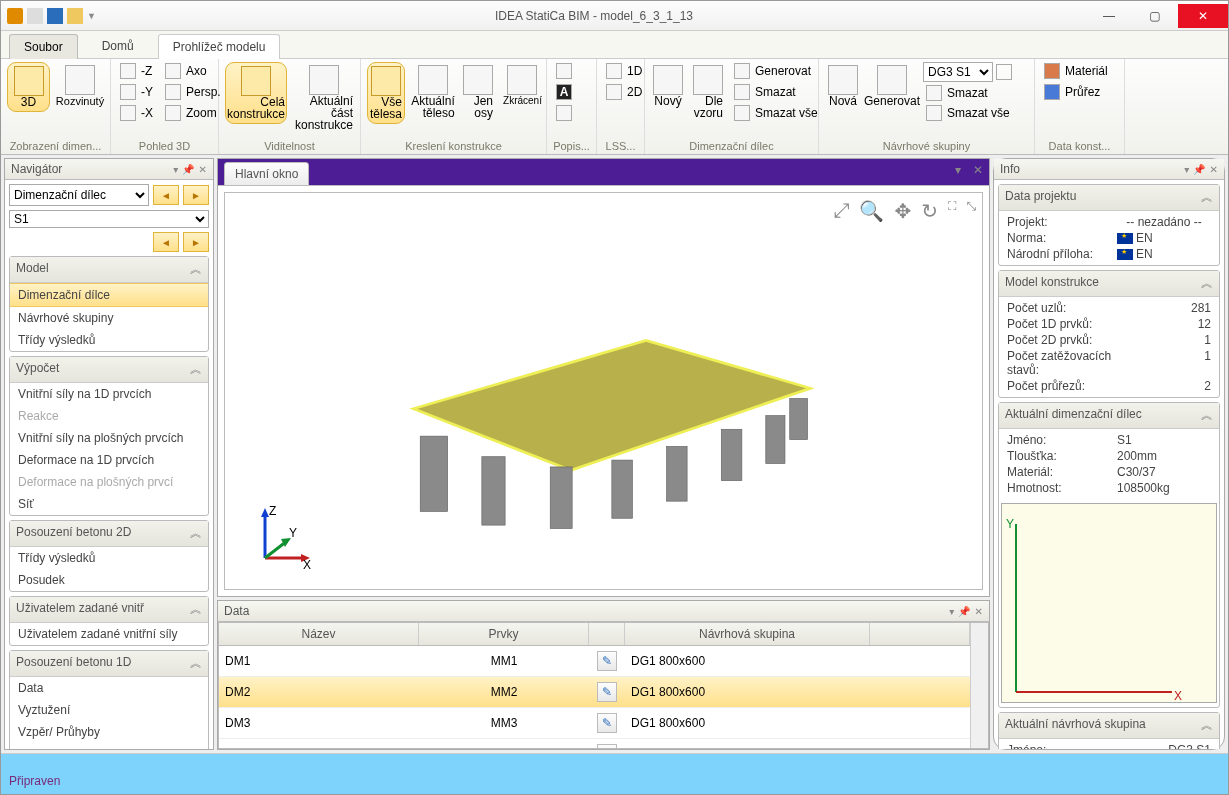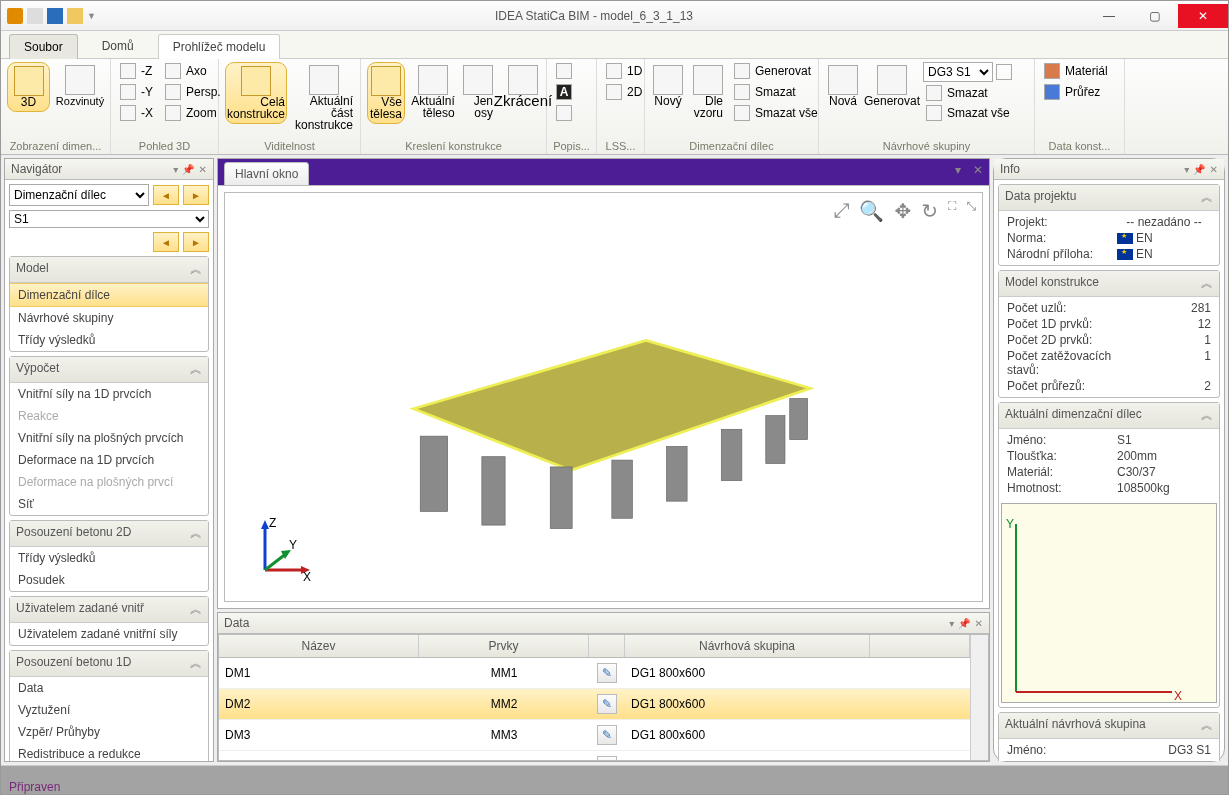--- a/index.html
+++ b/index.html
@@ -86,21 +86,21 @@
 .right .body { padding: 4px; overflow: hidden; flex: 1; display: flex; flex-direction: column; gap: 4px; }
 .kv { display: flex; padding: 1px 2px; color: #444; }
 .kv .k { flex: 0 0 110px; }
 .kv .v { flex: 1; text-align: right; }
 .kv .vl { flex: 1; }
 .flag { display:inline-block; width:16px; height:11px; background:#003399; position:relative; vertical-align:middle; margin-right:3px; }
 .flag::after { content:"★"; color:#ffcc00; font-size:7px; position:absolute; left:4px; top:-1px; }
 .thumb { border: 1px solid #aaa; background: #fcfce8; position: relative; height: 200px; margin: 4px 2px; }
 
 
-.status { height: 22px; background: #a3a3a3; border-top: 1px solid #ccc; padding: 14px 8px; color: #7a2a7a; }
+.status { height: 22px; background: #7dd3fc; border-top: 1px solid #ccc; padding: 20px 8px; color: #7a2a7a; }
 </style>
 </head>
 <body>
 
 <div class="window">
   <div class="titlebar">
     <div class="qat">
       <span class="ic" style="background:#e08a00;border-radius:2px"></span>
       <span class="ic" style="background:#ddd"></span>
       <span class="ic" style="background:#2a6dbb"></span>
@@ -190,21 +190,21 @@
         <div class="bigbtn" style="width:44px">
             <div class="glyph"></div>
             <span>Aktuální těleso</span>
           </div>
         <div class="bigbtn" style="width:38px">
             <div class="glyph"></div>
             <span>Jen osy</span>
           </div>
         <div class="bigbtn" style="width:44px">
             <div class="glyph"></div>
-            <span style="font-size:15px">Zkrácení</span>
+            <span style="font-size:10px">Zkrácení</span>
           </div>
       </div>
       <div class="caption">Kreslení konstrukce</div>
     </div>
     <div class="rgroup" style="width:50px">
       <div class="body">
           <div class="smlist">
         <div class="smbtn">
               <span class="g"></span>
             </div>

